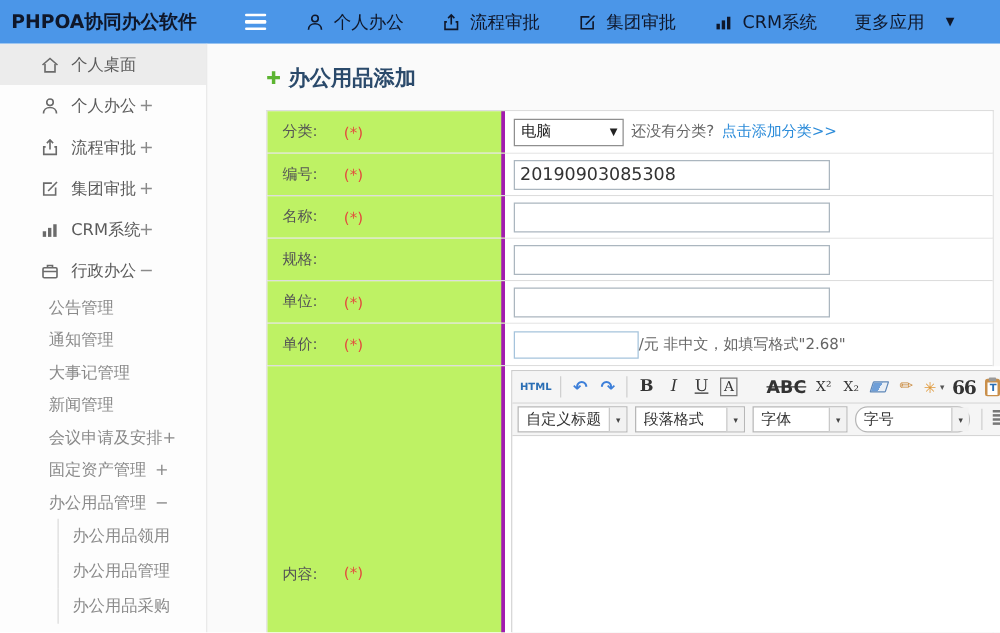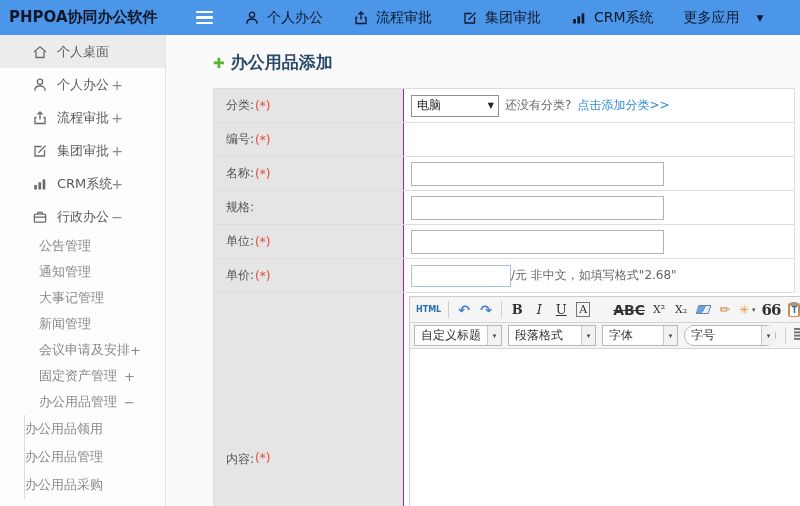--- a/index.html
+++ b/index.html
@@ -23,33 +23,33 @@
   aside { width:166px; background:#fdfdfd; border-right:1px solid #e3e3e3; flex:0 0 166px; overflow:hidden; }
   .side-item { display:flex; align-items:center; font-size:13px; color:#5a5a5a; cursor:pointer; position:relative; }
   .side-item.level0 { height:33px; padding-left:32px; gap:9px; }
   .side-item.level0.active { background:#ececec; }
   .side-ico { width:16px; height:16px; display:inline-flex; color:#6b6b6b; }
   .side-ico svg { width:16px; height:16px; }
   .side-item .expand { position:absolute; right:42px; color:#8a8a8a; font-size:14px; font-weight:400; }
   .side-item.level1 { height:26px; padding-left:39px; color:#8a8a8a; }
   .side-item.level1 .expand1 { margin-left:7px; color:#8a8a8a; font-size:13px; position:static; }
   .side-item.level1 .expand1.tight { margin-left:0; }
-  .side-item.level2 { height:28px; margin-left:24px; border-left:1px solid #dcdcdc; color:#8a8a8a; }
+  .side-item.level2 { height:28px; margin-left:46px; border-left:1px solid #dcdcdc; padding-left:11px; color:#8a8a8a; }
 
   
   main { flex:1; background:#fafafa; overflow:hidden; }
   .page-title-row { display:flex; align-items:center; gap:6px; margin:16px 0 0 47px; }
   .plus { color:#5cb431; font-size:14px; font-weight:bold; }
   h1 { font-size:17px; font-weight:bold; color:#2b4a6b; }
 
   .form-table { margin:14px 0 0 47px; width:582px; border:1px solid #ddd; border-bottom:none; background:#fff; }
   .frow { display:flex; border-bottom:1px solid #ddd; min-height:34px; }
   .frow:last-child { border-bottom:none; }
-  .cl { width:190px; flex:0 0 190px; background:#e5e5e5; border-right:1px solid #a21caf;
-        display:flex; align-items:center; gap:1px; padding-left:12px; font-size:12px; color:#555; }
+  .cl { width:190px; flex:0 0 190px; background:#bef264; border-right:3px solid #a21caf;
+        display:flex; align-items:center; gap:21px; padding-left:12px; font-size:12px; color:#555; }
   .req { color:#e34b3d; }
   .cf { flex:1; display:flex; align-items:center; padding-left:7px; background:#fff; font-size:12px; color:#666; gap:6px; }
   .sel { display:inline-flex; align-items:center; justify-content:space-between; width:88px; height:22px;
          border:1px solid #8f8f8f; background:#fff; padding:0 4px 0 5px; font-size:12px; color:#222; cursor:pointer; }
   .sel-caret { font-size:8px; color:#222; }
   .txt { width:253px; height:24px; border:1px solid #abb6bf; background:#fff; font-size:14px; color:#333;
          padding:0 4px; font-family:"DejaVu Sans","Liberation Sans",sans-serif; }
   .txt.small { width:100px; height:22px; border-color:#a5c3dc; }
   a.link { color:#2b8bd9; text-decoration:none; cursor:pointer; }
   .hint { color:#666; }
@@ -267,20 +267,23 @@
             <span class="hint">还没有分类?</span>
             <a class="link">点击添加分类&gt;&gt;</a>
           </div>
         </div>
 
         <div class="frow">
           <div class="cl">
             <span>编号:</span>
             <span class="req">(*)</span>
           </div>
+          <div class="cf">
+            <input class="txt" value="20190903085308" style="">
+          </div>
         </div>
 
         <div class="frow">
           <div class="cl">
             <span>名称:</span>
             <span class="req">(*)</span>
           </div>
           <div class="cf">
             <input class="txt" style="">
           </div>

